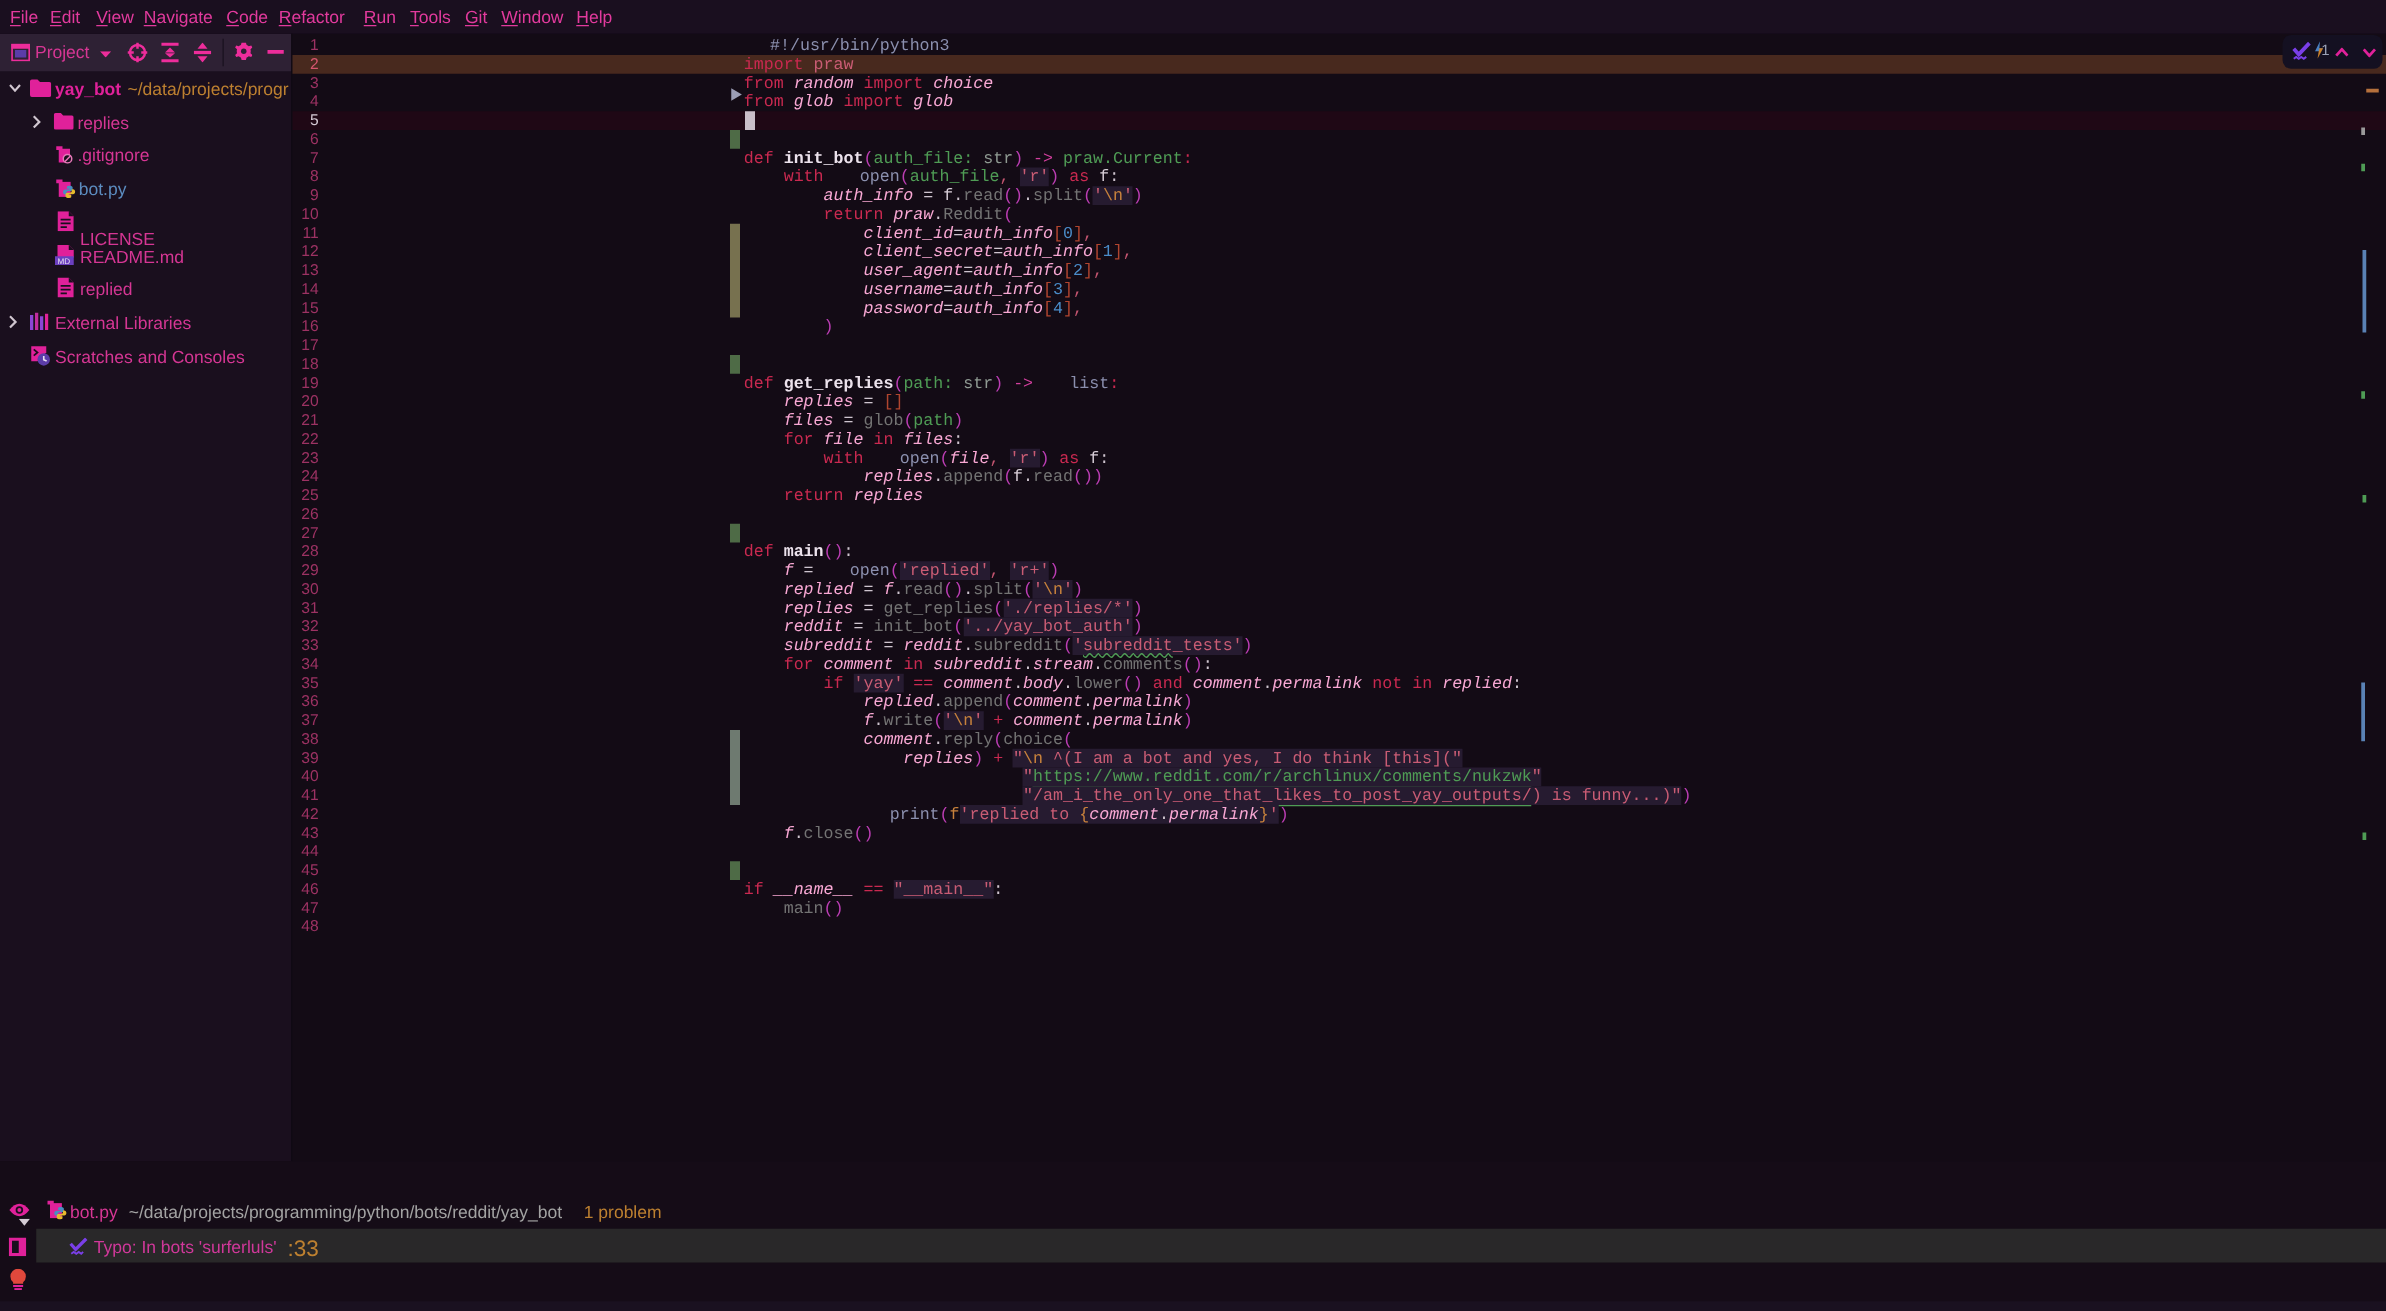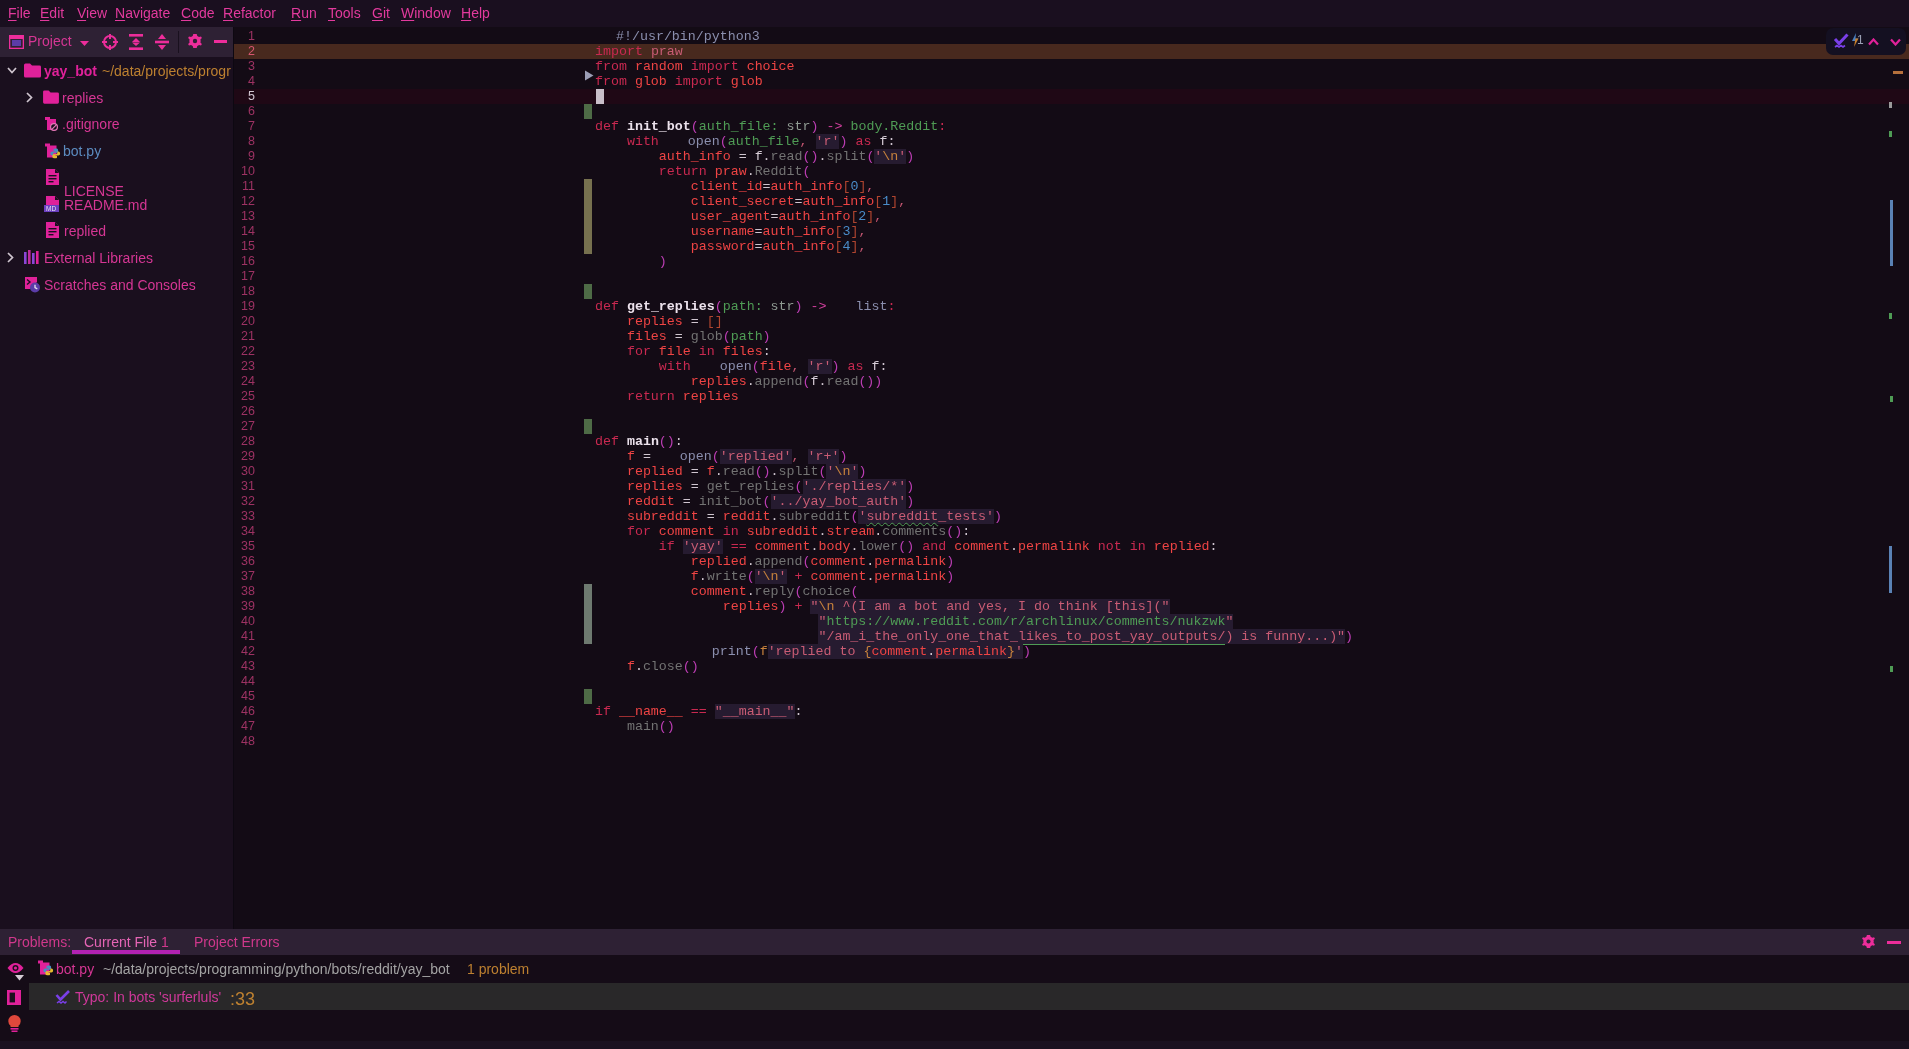--- a/index.html
+++ b/index.html
@@ -17,21 +17,21 @@
   
   #editor { position:absolute; left:234px; top:27px; width:1675px; height:902px; background:#130b15; }
   .rowbg { position:absolute; left:0; width:1675px; height:15px; }
   #gutter { position:absolute; left:0; top:2px; width:21px; text-align:right;
             font-family:"Liberation Sans", sans-serif; font-size:12.5px; line-height:15px;
             color:#9d3263; }
   #code { position:absolute; left:361px; top:2px; font-family:"Liberation Mono", monospace;
           font-size:13.3px; line-height:15px; color:#d8ced8; white-space:pre; }
   
   .k  { color:#c92950; }            
-  .v  { color:#ef4444; }            
+  .v  { color:#f9a8d4;font-style:italic; }            
   .w  { color:#d8ced8; }            
   .fn { color:#ece2ec; font-weight:bold; }
   .p  { color:#bb3db3; }            
   .g  { color:#4f9c55;margin-top:22px; }            
   .lv { color:#8b8fae;margin-left:21px; }            
   .ty { color:#8f9a92; }            
   .m  { color:#737373; }            
   .s  { color:#c95c74; }            
   .sb { background:#261b30; }       
   .e  { color:#c8823c; }            
@@ -283,21 +283,21 @@
 45
 46
 47
 48</pre>
   <pre id="code"><span class="lv">#!/usr/bin/python3</span>
 <span class="k">import</span> <span class="s">praw</span>
 <span class="k">from</span> <span class="v">random</span> <span class="k">import</span> <span class="v">choice</span>
 <span class="k">from</span> <span class="v">glob</span> <span class="k">import</span> <span class="v">glob</span>
 
 
-<span class="k">def</span> <span class="fn">init_bot</span><span class="p">(</span><span class="g">auth_file</span><span class="g">: </span><span class="ty">str</span><span class="p">)</span> <span class="ar">-&gt;</span> <span class="g">body.Reddit</span><span class="k">:</span>
+<span class="k">def</span> <span class="fn">init_bot</span><span class="p">(</span><span class="g">auth_file</span><span class="g">: </span><span class="ty">str</span><span class="p">)</span> <span class="ar">-&gt;</span> <span class="g">praw.Current</span><span class="k">:</span>
     <span class="k">with</span> <span class="lv">open</span><span class="p">(</span><span class="g">auth_file</span><span class="cm">,</span> <span class="s sb">'r'</span><span class="p">)</span> <span class="k">as</span> <span class="w">f</span><span class="o">:</span>
         <span class="v">auth_info</span> <span class="o">=</span> <span class="w">f</span><span class="o">.</span><span class="m">read</span><span class="p">()</span><span class="o">.</span><span class="m">split</span><span class="p">(</span><span class="s sb">'<span class="e">\n</span>'</span><span class="p">)</span>
         <span class="k">return</span> <span class="v">praw</span><span class="o">.</span><span class="m">Reddit</span><span class="p">(</span>
             <span class="v">client_id</span><span class="o">=</span><span class="v">auth_info</span><span class="br">[</span><span class="n">0</span><span class="br">]</span><span class="cm">,</span>
             <span class="v">client_secret</span><span class="o">=</span><span class="v">auth_info</span><span class="br">[</span><span class="n">1</span><span class="br">]</span><span class="cm">,</span>
             <span class="v">user_agent</span><span class="o">=</span><span class="v">auth_info</span><span class="br">[</span><span class="n">2</span><span class="br">]</span><span class="cm">,</span>
             <span class="v">username</span><span class="o">=</span><span class="v">auth_info</span><span class="br">[</span><span class="n">3</span><span class="br">]</span><span class="cm">,</span>
             <span class="v">password</span><span class="o">=</span><span class="v">auth_info</span><span class="br">[</span><span class="n">4</span><span class="br">]</span><span class="cm">,</span>
         <span class="p">)</span>
 
@@ -328,31 +328,20 @@
             <span class="lv">print</span><span class="p">(</span><span class="e">f</span><span class="s sb">'replied to <span class="e">{</span><span class="v">comment</span><span class="o">.</span><span class="v">permalink</span><span class="e">}</span>'</span><span class="p">)</span>
     <span class="v">f</span><span class="o">.</span><span class="m">close</span><span class="p">()</span>
 
 
 <span class="k">if</span> <span class="v">__name__</span> <span class="k">==</span> <span class="s sb">"__main__"</span><span class="o">:</span>
     <span class="m">main</span><span class="p">()</span>
 </pre>
 </div>
 
 <div id="bottom">
-  <div id="tabbar">
-    <span class="abs" style="left:8px;top:5px;font-size:14px;color:#d0388c">Problems:</span>
-    <span class="abs" style="left:84px;top:5px;font-size:14px;color:#e565b5">Current File <span style="color:#d0388c">1</span></span>
-    <span class="abs" style="left:194px;top:5px;font-size:14px;color:#d0388c">Project Errors</span>
-    <div class="abs" style="left:72px;top:21px;width:108px;height:4px;background:#b322b3"></div>
-    <svg class="abs" style="left:1862px;top:6px" width="13" height="13" viewBox="0 0 14 14">
-      <path fill="#ed2d9b" d="M7 0 L8.7 0 L9.3 2 A5.3 5.3 0 0 1 11 3 L13 2.4 L13.9 4 L12.4 5.4 A5 5 0 0 1 12.4 8.6 L13.9 10 L13 11.6 L11 11 A5.3 5.3 0 0 1 9.3 12 L8.7 14 L5.3 14 L4.7 12 A5.3 5.3 0 0 1 3 11 L1 11.6 L0.1 10 L1.6 8.6 A5 5 0 0 1 1.6 5.4 L0.1 4 L1 2.4 L3 3 A5.3 5.3 0 0 1 4.7 2 L5.3 0 Z"></path>
-      <circle cx="7" cy="7" r="2.2" fill="#2e2134"></circle>
-    </svg>
-    <div class="abs" style="left:1887px;top:12px;width:14px;height:3px;background:#ed2d9b"></div>
-  </div>
 
   <svg class="abs" style="left:7px;top:33px" width="17" height="12" viewBox="0 0 17 12">
     <path d="M0.5 6 Q8.5 -4 16.5 6 Q8.5 16 0.5 6 Z" fill="#e0219a"></path>
     <circle cx="8.5" cy="6" r="3" fill="#1a0f1e"></circle>
       <circle cx="8.5" cy="6" r="1.6" fill="#e0219a"></circle>
   </svg>
   <svg class="abs" style="left:15px;top:46px" width="9" height="6" viewBox="0 0 9 6">
       <path d="M0 0 L9 0 L4.5 5.5 Z" fill="#d5ccd5"></path>
     </svg>
   <svg class="abs" style="left:37px;top:30px" width="17" height="17" viewBox="0 0 17 17">

